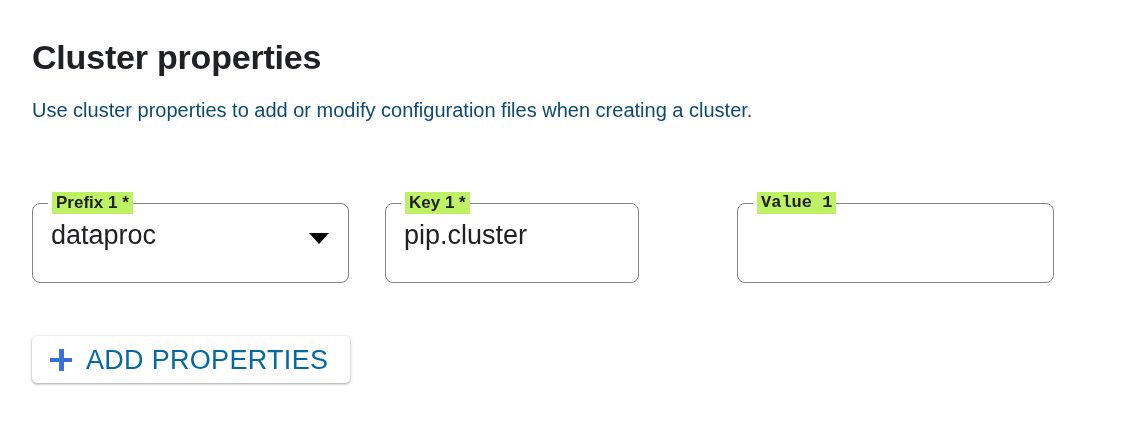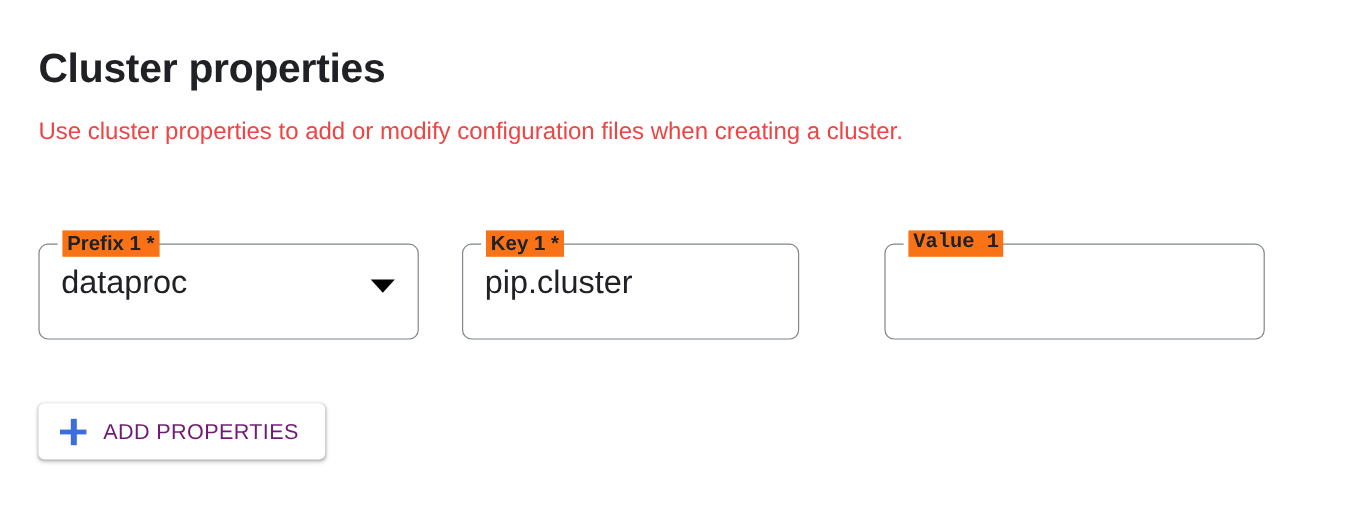--- a/index.html
+++ b/index.html
@@ -37,21 +37,21 @@
     margin-top: 16px;
   }
 
   .page-subtitle {
     position: absolute;
     left: 32px;
     top: 96px;
     font-size: 20px;
     font-weight: 400;
     line-height: 28px;
-    color: #ef4444;
+    color: #0c4a6e;
     white-space: nowrap;
   }
 
   
   .fields-row {
     position: absolute;
     left: 0;
     top: 203px;
     width: 1122px;
     height: 82px;
@@ -80,21 +80,21 @@
     left: 16px;
     height: 4px;
     background: #ffffff;
   }
 
   .field-label {
     position: absolute;
     top: -11px;
     left: 20px;
     padding: 0 4px;
-    background: #f97316;
+    background: #bef264;
     font-size: 17px;
     font-weight: 600;
     line-height: 22px;
     color: #202124;
     white-space: nowrap;
   }
 
   .field-value-wrap {
     position: absolute;
     left: 19px;
@@ -122,21 +122,21 @@
     top: 30px;
     width: 0;
     height: 0;
     border-left: 10px solid transparent;
     border-right: 10px solid transparent;
     border-top: 11px solid #000000;
   }
 
   
   #field-prefix { left: 32px;  width: 317px; }
-  #field-key    { left: 385px; width: 281px; }
+  #field-key    { left: 385px; width: 254px; }
   #field-value  { left: 737px; width: 317px; font-family: Liberation Mono, monospace; }
 
   
   .add-button {
     position: absolute;
     left: 32px;
     top: 336px;
     height: 47px;
     padding: 0 22px 0 18px;
     display: flex;
@@ -166,24 +166,24 @@
   .plus-icon::before {
     left: 9px; top: 0;
     width: 4.5px; height: 22px;
   }
   .plus-icon::after {
     top: 9px; left: 0;
     width: 22px; height: 4.5px;
   }
 
   .add-button-label {
-    font-size: 18px;
+    font-size: 27px;
     font-weight: 500;
     letter-spacing: 0.3px;
-    color: #701a75;
+    color: #0369a1;
     line-height: 24px;
     white-space: nowrap;
   }
 </style>
 </head>
 <body>
 
 <div class="page">
 
   <div class="page-title">Cluster properties</div>

